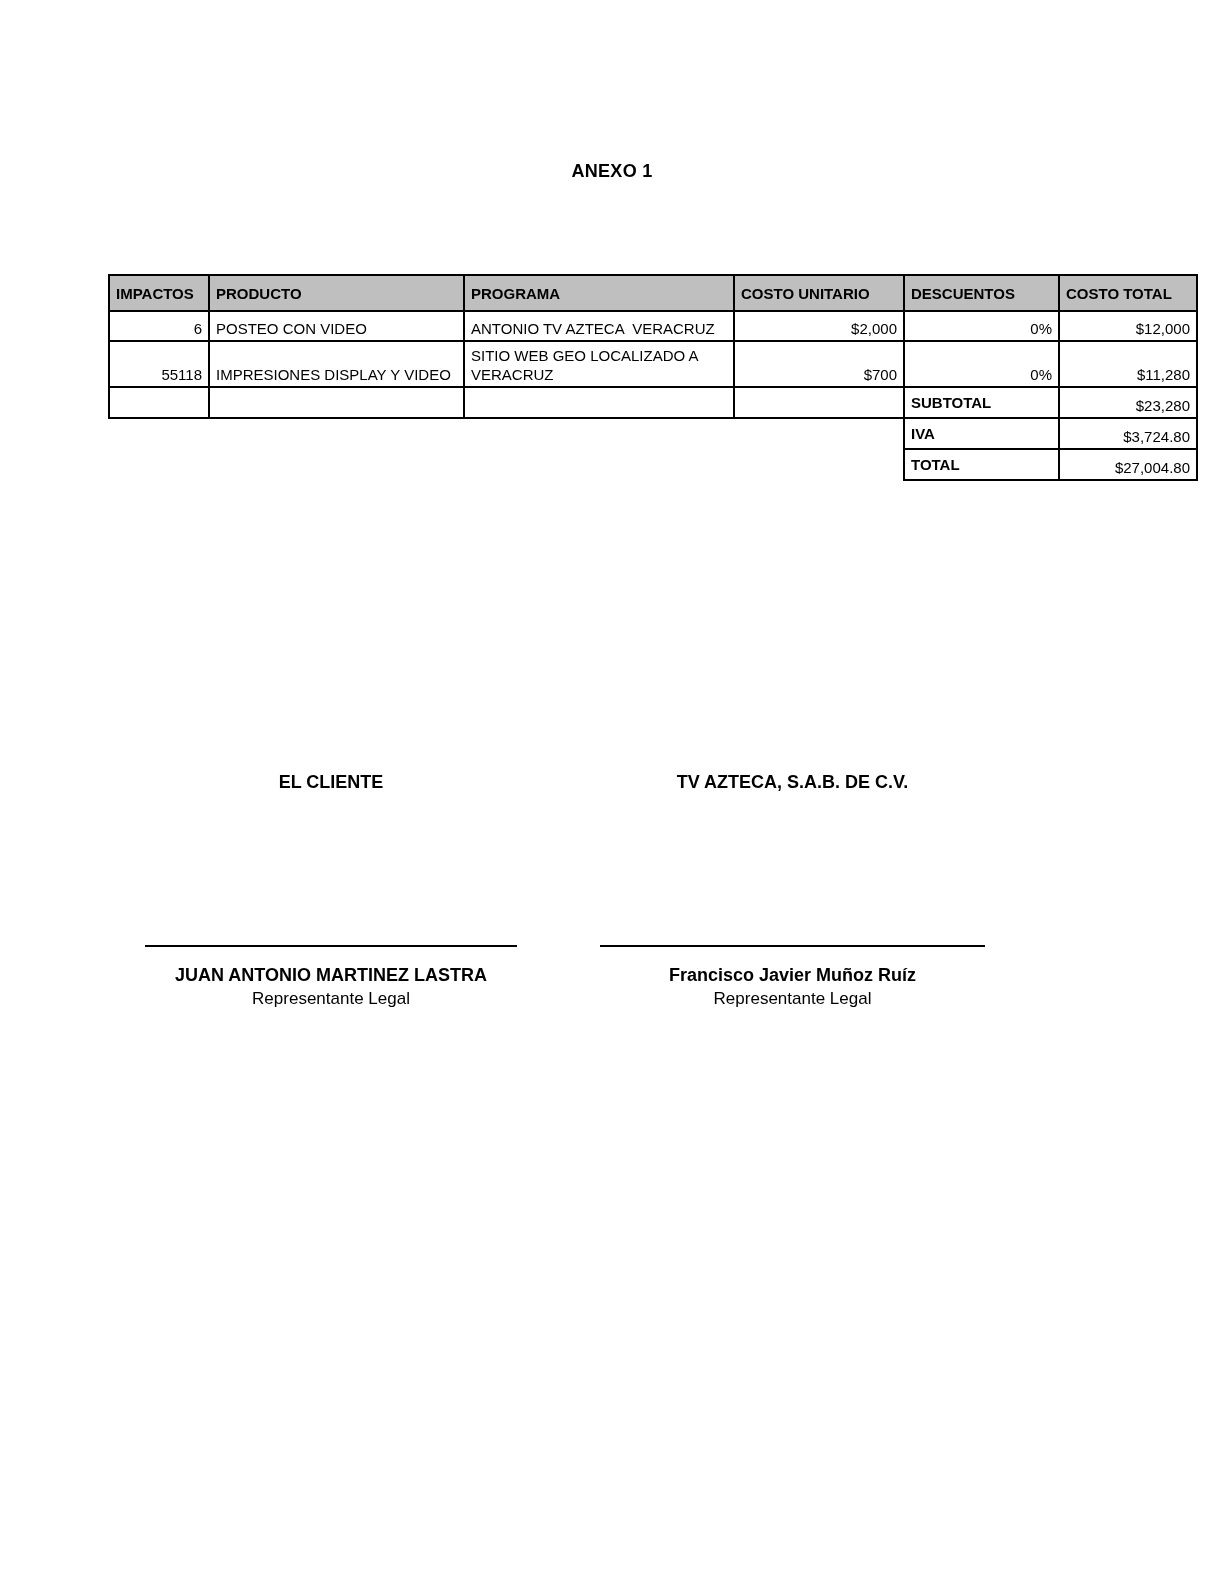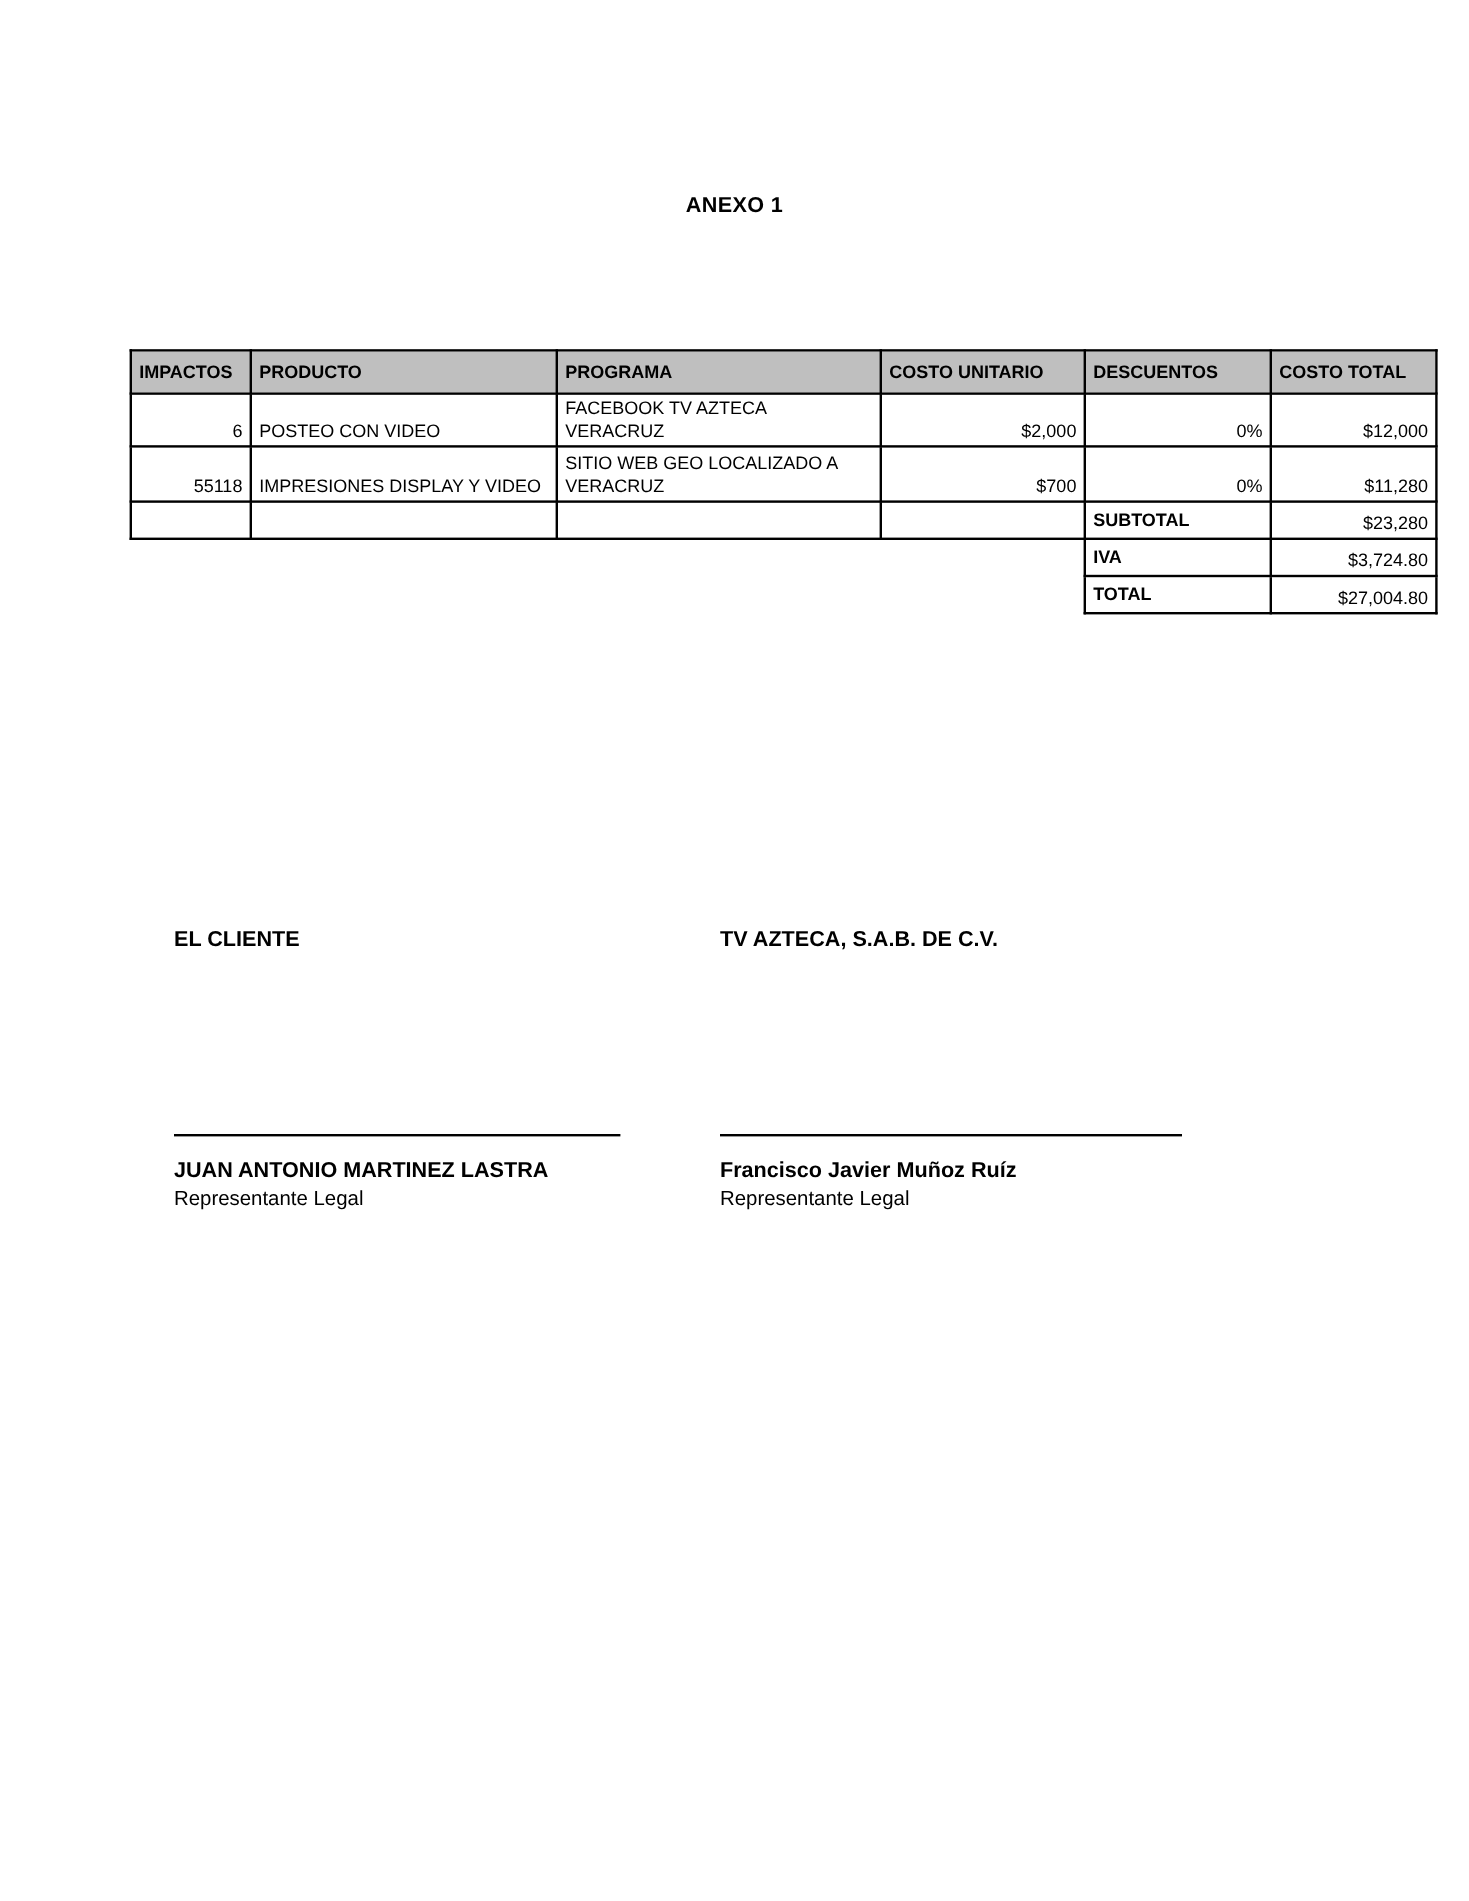--- a/index.html
+++ b/index.html
@@ -27,21 +27,21 @@
     text-align: center;
     font-size: 18px;
     font-weight: bold;
     letter-spacing: 0.3px;
   }
 
   
   table.cost-table {
     position: absolute;
     left: 108px;
-    top: 291px;
+    top: 274px;
     border-collapse: collapse;
     table-layout: fixed;
     font-size: 15px;
   }
   .cost-table col.c-impactos { width: 100px; }
   .cost-table col.c-producto { width: 255px; }
   .cost-table col.c-programa { width: 270px; }
   .cost-table col.c-unitario { width: 170px; }
   .cost-table col.c-descuentos { width: 155px; }
   .cost-table col.c-total { width: 138px; }
@@ -68,20 +68,21 @@
   .cost-table tr.row-total td { height: 31px; }
 
   .cost-table td.num { text-align: right; }
   .cost-table td.label-bold { font-weight: bold; vertical-align: middle; }
   .cost-table td.wrap { white-space: pre-wrap; word-wrap: break-word; }
   .cost-table td.blank-cell { border: none; background: transparent; }
 
   
   .sig-block {
     position: absolute;
+    text-align: center;
   }
   .sig-block.sig-left  { left: 145px; top: 772px; width: 372px; }
   .sig-block.sig-right { left: 600px; top: 772px; width: 385px; }
   .sig-heading {
     font-size: 18px;
     font-weight: bold;
     white-space: nowrap;
   }
   .sig-line {
     margin-top: 152px;
@@ -124,21 +125,21 @@
         <th>PROGRAMA</th>
         <th>COSTO UNITARIO</th>
         <th>DESCUENTOS</th>
         <th>COSTO TOTAL</th>
       </tr>
     </thead>
     <tbody>
       <tr class="row-1">
         <td class="num">6</td>
         <td>POSTEO CON VIDEO</td>
-        <td class="wrap">FACEBOOK TV AZTECA  VERACRUZ</td>
+        <td class="wrap">ANTONIO TV AZTECA  VERACRUZ</td>
         <td class="num">$2,000</td>
         <td class="num">0%</td>
         <td class="num">$12,000</td>
       </tr>
       <tr class="row-2">
         <td class="num">55118</td>
         <td>IMPRESIONES DISPLAY Y VIDEO</td>
         <td class="wrap">SITIO WEB GEO LOCALIZADO A VERACRUZ</td>
         <td class="num">$700</td>
         <td class="num">0%</td>

